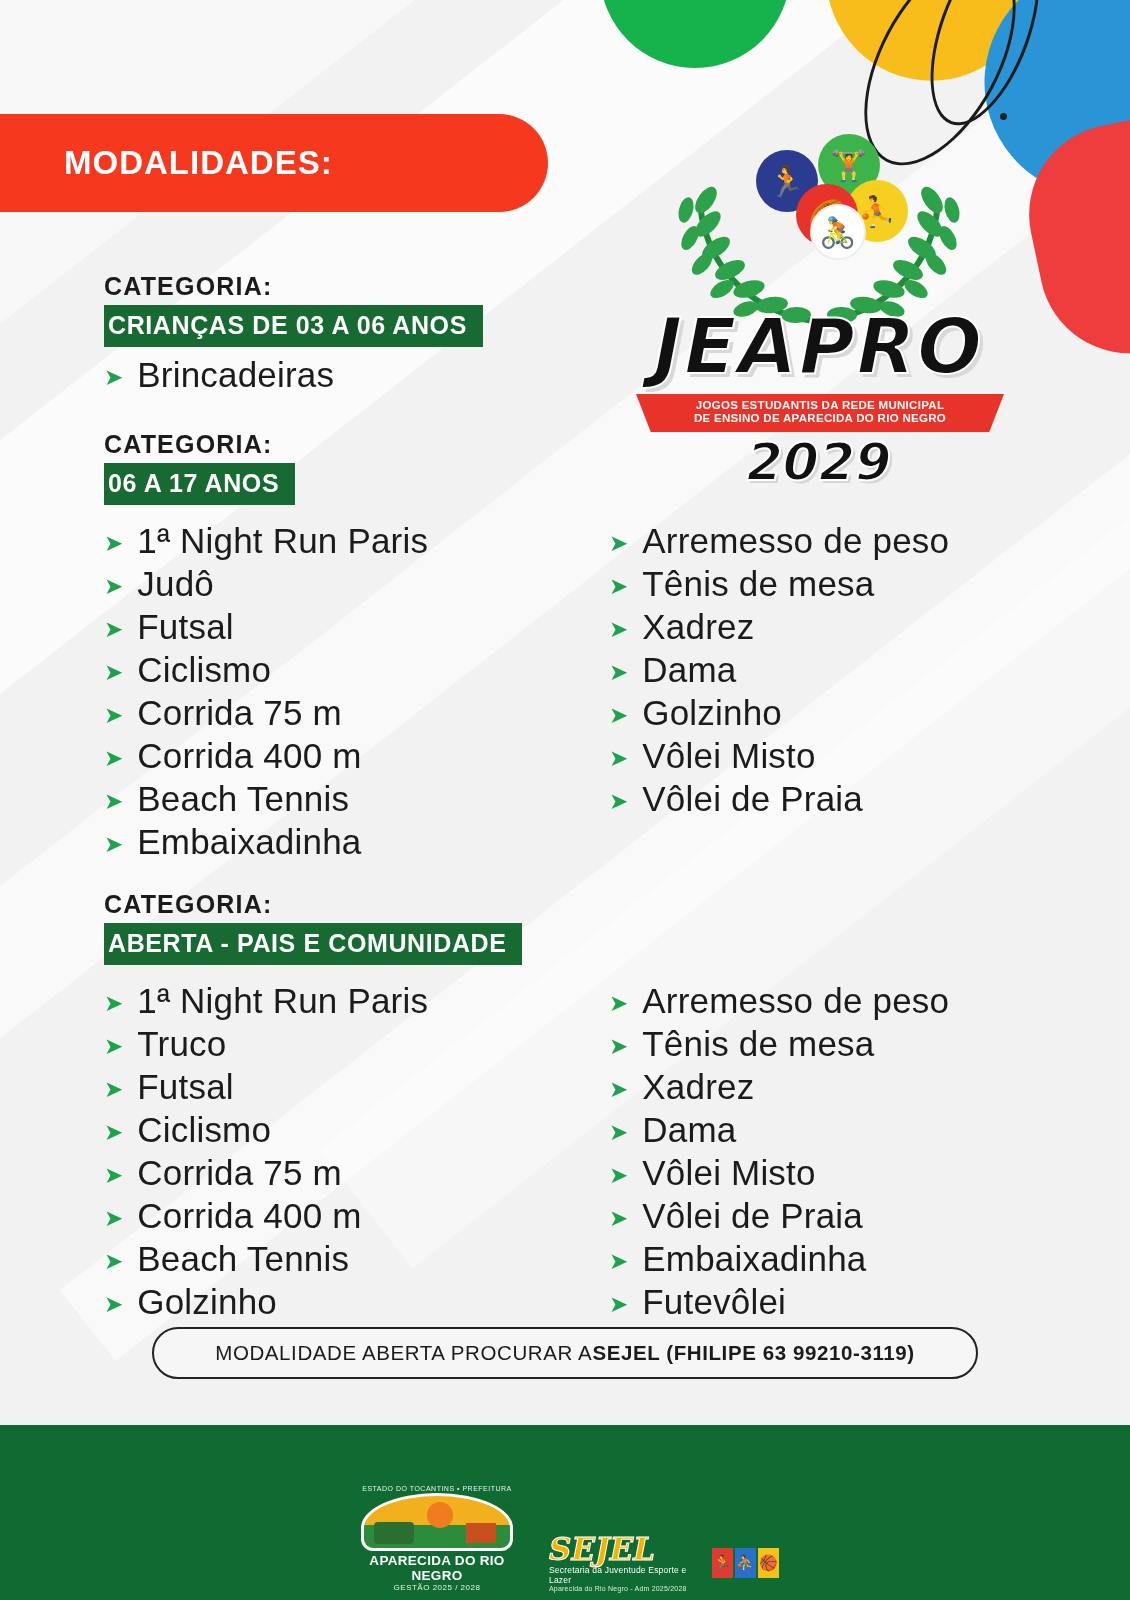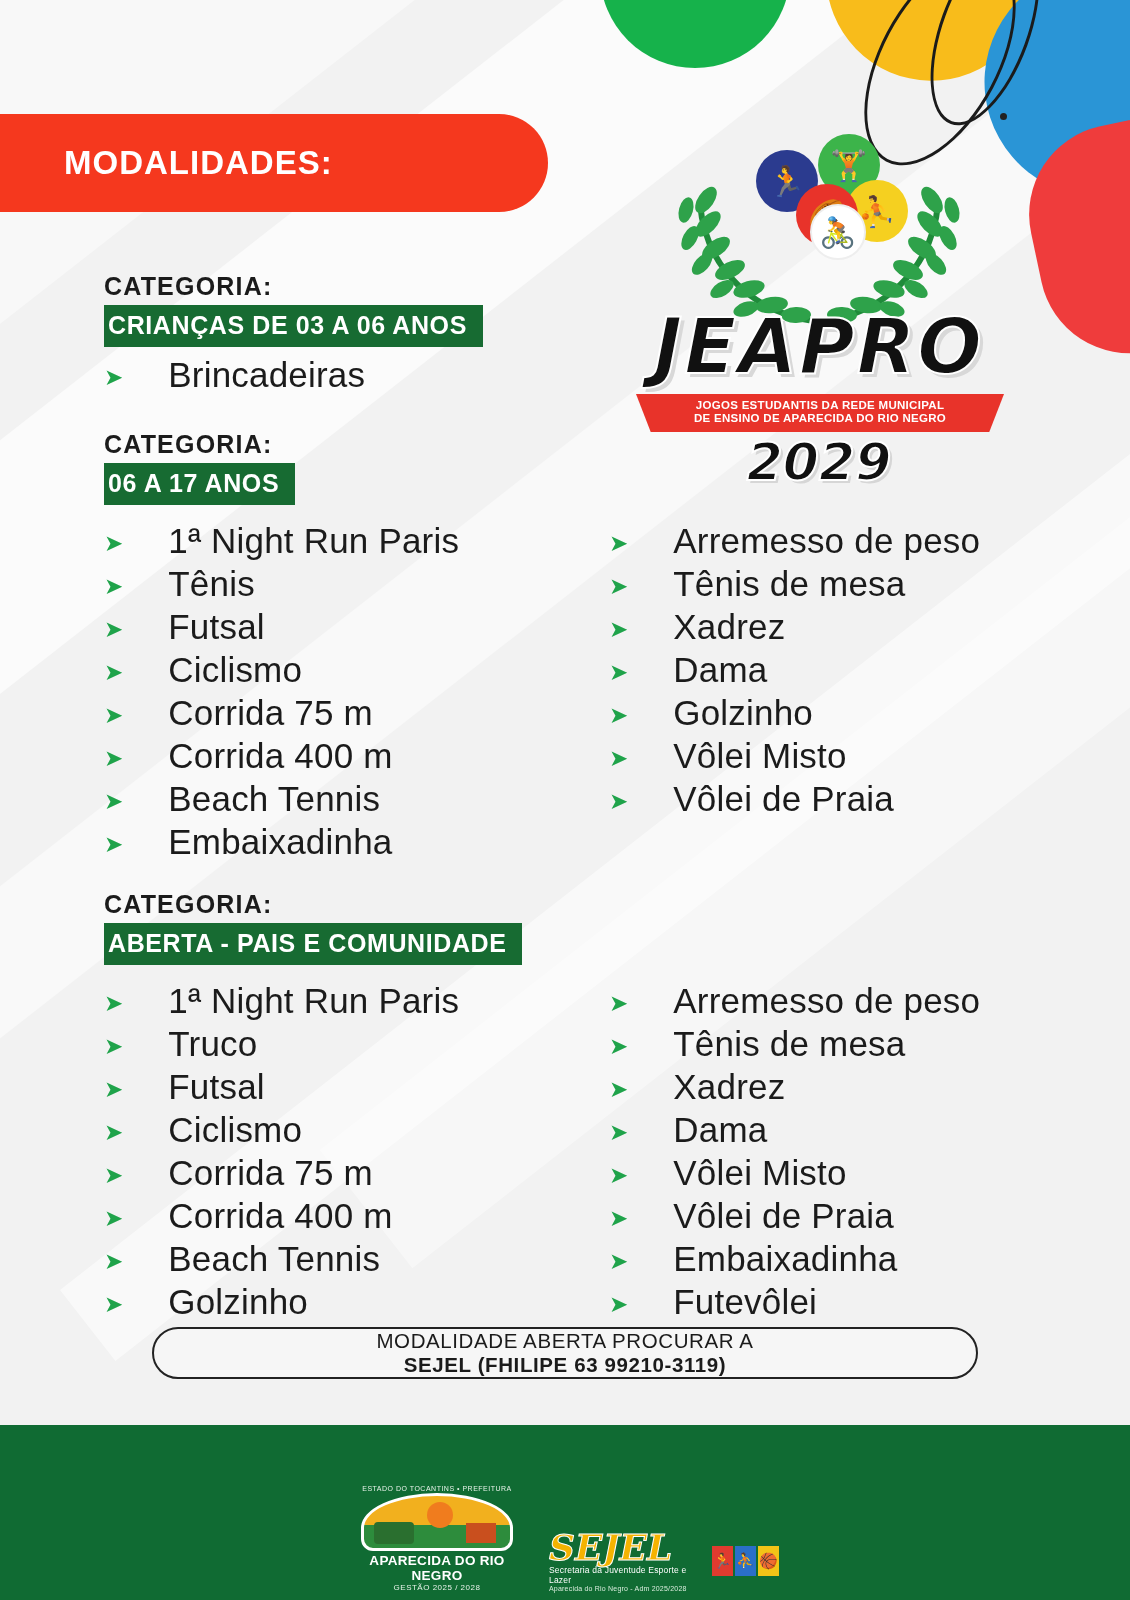--- a/index.html
+++ b/index.html
@@ -159,21 +159,20 @@
     color: #1fa34a;
     font-size: 23px;
     line-height: 1;
     flex: 0 0 auto;
     transform: translateY(-2px);
   }
   .mod-text {
     font-size: 35px;
     color: #1b1b1b;
     letter-spacing: .2px;
-    margin-left: 31px;
   }
 
   .sec-kids  { position: absolute; left: 104px; top: 272px; }
   .sec-6a17  { position: absolute; left: 104px; top: 430px; }
   .sec-6a17 .cols { position: relative; }
   .col-left  { position: absolute; left: 0; top: 0; width: 470px; }
   .col-right { position: absolute; left: 505px; top: 0; width: 470px; }
   .sec-open  { position: absolute; left: 104px; top: 890px; }
 
   .list-offset { margin-top: 8px; }
@@ -182,21 +181,20 @@
     position: absolute;
     left: 152px; top: 1327px;
     width: 826px; height: 52px;
     border: 2px solid #222;
     border-radius: 26px;
     display: flex; align-items: center; justify-content: center;
     font-size: 20.5px;
     letter-spacing: .6px;
     color: #1b1b1b;
     background: rgba(255,255,255,.35);
-    flex-direction: column;
   }
   .footer-note b { font-weight: bold; }
 
   
   .footer-bar {
     position: absolute; left: 0; bottom: 0;
     width: 1130px; height: 175px;
     background: #106b33;
   }
   .footer-logos {
@@ -236,21 +234,21 @@
   .semed-marks { display: flex; gap: 3px; align-items: flex-end; }
   .mk { width: 20px; height: 26px; border-radius: 3px; }
   .mk.blue { background: #2a7fd4; }
   .mk.org { background: #f08a22; }
   .mk.grn { background: #3eae4c; }
 
   .sejel-logo { width: 230px; display: flex; align-items: center; gap: 8px; }
   .sejel-text { text-align: left; }
   .sejel-title {
     font-family: "DejaVu Serif", serif;
-    font-size: 36px; font-weight: bold; color: #f5b301; line-height: 1;
+    font-size: 31px; font-weight: bold; color: #f5b301; line-height: 1;
     font-style: italic;
     -webkit-text-stroke: 1px #ffffff;
   }
   .sejel-sub1 { font-size: 8.5px; color: #fff; letter-spacing: .2px; }
   .sejel-sub2 { font-size: 7px; color: #d8ecdc; letter-spacing: .2px; }
   .sejel-icons { display: flex; gap: 2px; }
   .si { width: 21px; height: 30px; display: flex; align-items: center; justify-content: center; color: #fff; font-size: 15px; }
   .si.r { background: #e03b2f; }
   .si.b { background: #2a6fc9; }
   .si.y { background: #f3c417; }
@@ -354,21 +352,21 @@
       <div class="cat-label">CATEGORIA:</div>
       <div class="cat-pill">06 A 17 ANOS</div>
       <div class="cols" style="height:370px;margin-top:10px;">
         <ul class="col-left mod-list">
           <li class="mod-item">
               <span class="arrow">➤</span>
               <span class="mod-text">1ª Night Run Paris</span>
             </li>
           <li class="mod-item">
               <span class="arrow">➤</span>
-              <span class="mod-text">Tênis</span>
+              <span class="mod-text">Judô</span>
             </li>
           <li class="mod-item">
               <span class="arrow">➤</span>
               <span class="mod-text">Futsal</span>
             </li>
           <li class="mod-item">
               <span class="arrow">➤</span>
               <span class="mod-text">Ciclismo</span>
             </li>
           <li class="mod-item">

